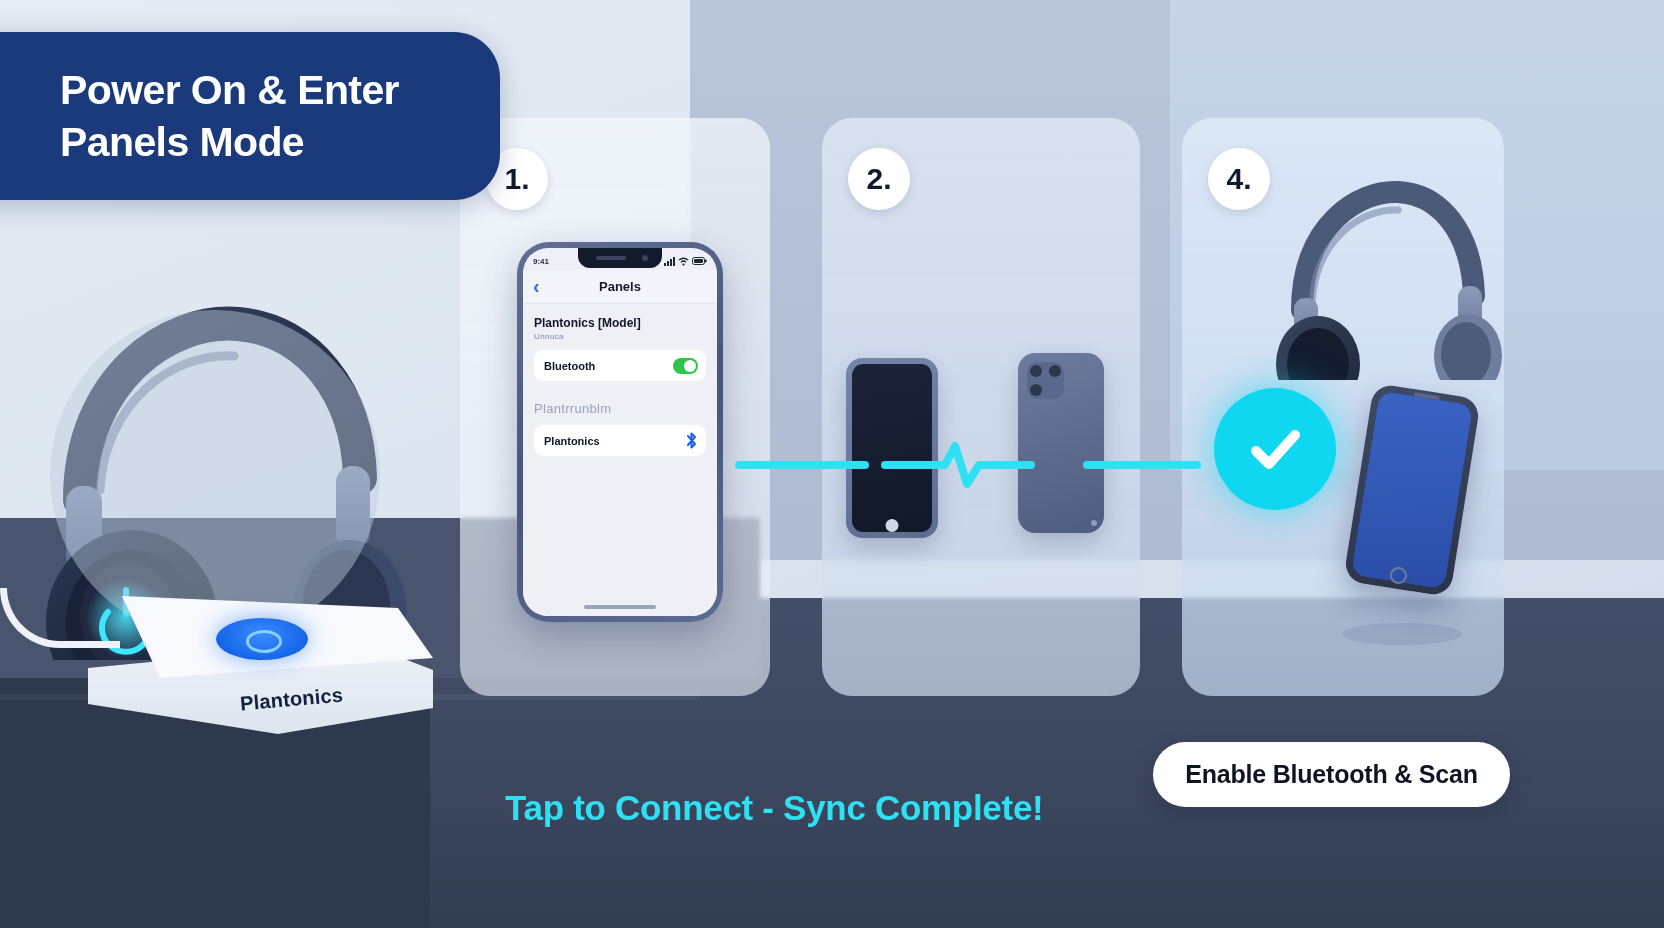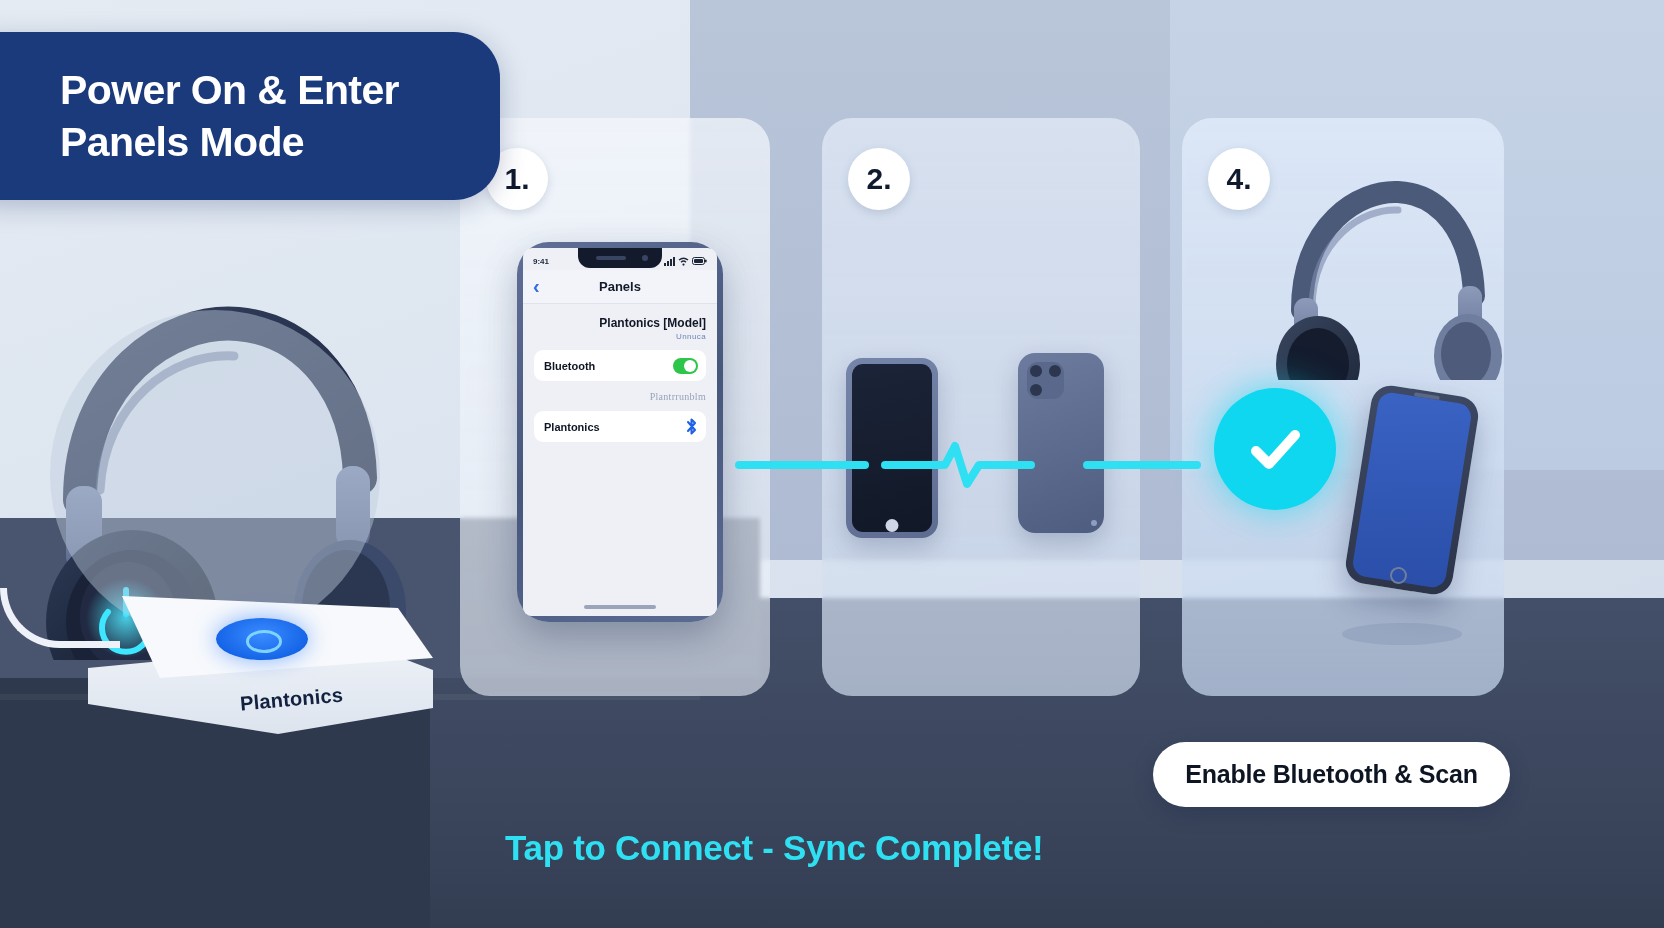--- a/index.html
+++ b/index.html
@@ -130,21 +130,21 @@
   .phone {
     position:absolute; left:57px; top:124px;
     width:206px; height:380px;
     border-radius:32px;
     background:linear-gradient(150deg,#5f6f96 0%,#47567b 50%,#5b6b92 100%);
     padding:6px;
     box-shadow:0 14px 36px rgba(30,45,80,0.30);
   }
   .phone-screen {
     position:relative; width:100%; height:100%;
-    border-radius:9px; overflow:hidden;
+    border-radius:25px; overflow:hidden;
     background:#eef0f6;
   }
   .notch {
     position:absolute; left:50%; top:0; transform:translateX(-50%);
     width:84px; height:20px; background:#121a2c;
     border-bottom-left-radius:12px; border-bottom-right-radius:12px;
     z-index:5;
   }
   .notch .speaker { position:absolute; left:18px; top:8px; width:30px; height:4px;
     border-radius:3px; background:#394463; }
@@ -157,38 +157,38 @@
   }
   .status-right { display:flex; gap:3px; align-items:center; }
   .navbar {
     position:relative; height:34px; background:#f2f4f9;
     display:flex; align-items:center; justify-content:center;
     border-bottom:1px solid #dfe3ec;
   }
   .nav-back { position:absolute; left:10px; top:6px; font-size:20px;
     color:#2f6fe0; font-weight:bold; line-height:1; }
   .nav-title { font-size:13px; font-weight:bold; color:#121a2c;text-align:right; }
-  .screen-body { padding:12px 11px 0 11px; background:#eef0f6; height:100%;text-align:right; }
+  .screen-body { padding:12px 11px 0 11px; background:#eef0f6; height:100%; }
   .device-name { font-size:12px; font-weight:bold; color:#101726; }
   .device-sub { font-size:8px; color:#6d86b8; margin-top:2px; letter-spacing:0.4px; }
   .row-card {
     margin-top:9px; height:31px; background:#ffffff; border-radius:9px;
     display:flex; align-items:center; justify-content:space-between;
     padding:0 8px 0 10px;
   }
   .row-label { font-size:11px; font-weight:bold; color:#0e1624; }
   .toggle-on {
     width:25px; height:16px; border-radius:9px; background:#2ec64a;
     position:relative;
   }
   .toggle-on::after {
     content:""; position:absolute; right:2px; top:2px;
     width:12px; height:12px; border-radius:50%; background:#ffffff;
   }
-  .section-label { margin-top:10px; font-size:10px; color:#97a3bb; letter-spacing:0.3px;font-family:Liberation Serif, serif; }
+  .section-label { margin-top:20px; font-size:13px; color:#97a3bb; letter-spacing:0.3px; }
   .home-ind {
     position:absolute; left:50%; bottom:7px; transform:translateX(-50%);
     width:72px; height:4px; border-radius:3px; background:#9aa4bb;
   }
 
   
   .dev-a {
     position:absolute; left:24px; top:240px; width:92px; height:180px;
     border-radius:16px; background:linear-gradient(160deg,#7686aa 0%,#5d6c90 100%);
     padding:6px; box-shadow:0 10px 24px rgba(30,45,80,0.22);
@@ -238,21 +238,21 @@
   .mini-phone .scr { width:100%; height:100%; border-radius:14px;
     background:linear-gradient(170deg,#3a63c4 0%,#2a4ea8 100%); }
   .mini-phone .hb { position:absolute; left:50%; bottom:5px; transform:translateX(-50%);
     width:17px; height:17px; border-radius:50%;
     border:2px solid #707e9c; }
   .mini-phone .ear { position:absolute; left:50%; top:3px; transform:translateX(-50%);
     width:26px; height:4px; border-radius:3px; background:#5a6787; }
 
   
   .caption {
-    position:absolute; left:505px; top:828px;
+    position:absolute; left:505px; top:788px;
     font-size:35px; font-weight:bold; color:#2ee0f2;
     letter-spacing:-0.3px;
   }
   .cta {
     position:absolute; left:1153px; top:742px;
     width:357px; height:65px; border-radius:34px;
     background:#ffffff;
     display:flex; align-items:center; justify-content:center;
     box-shadow:0 6px 20px rgba(20,35,65,0.28);
   }

